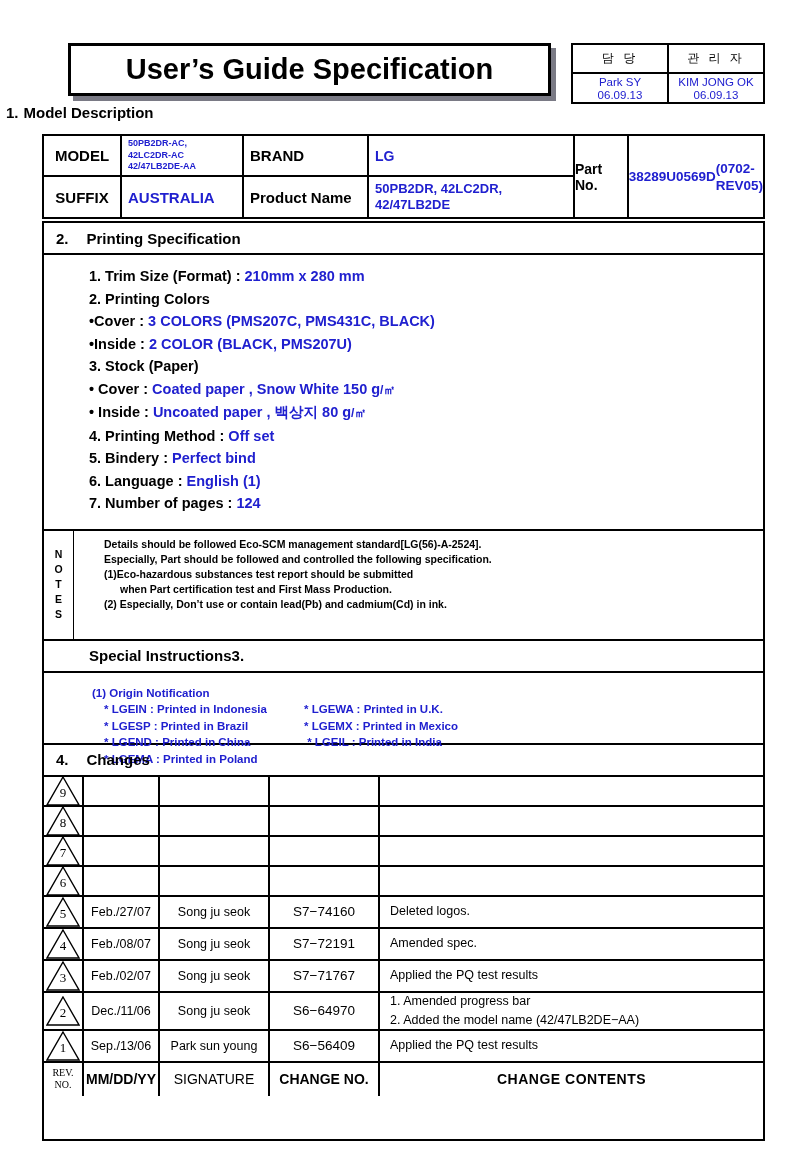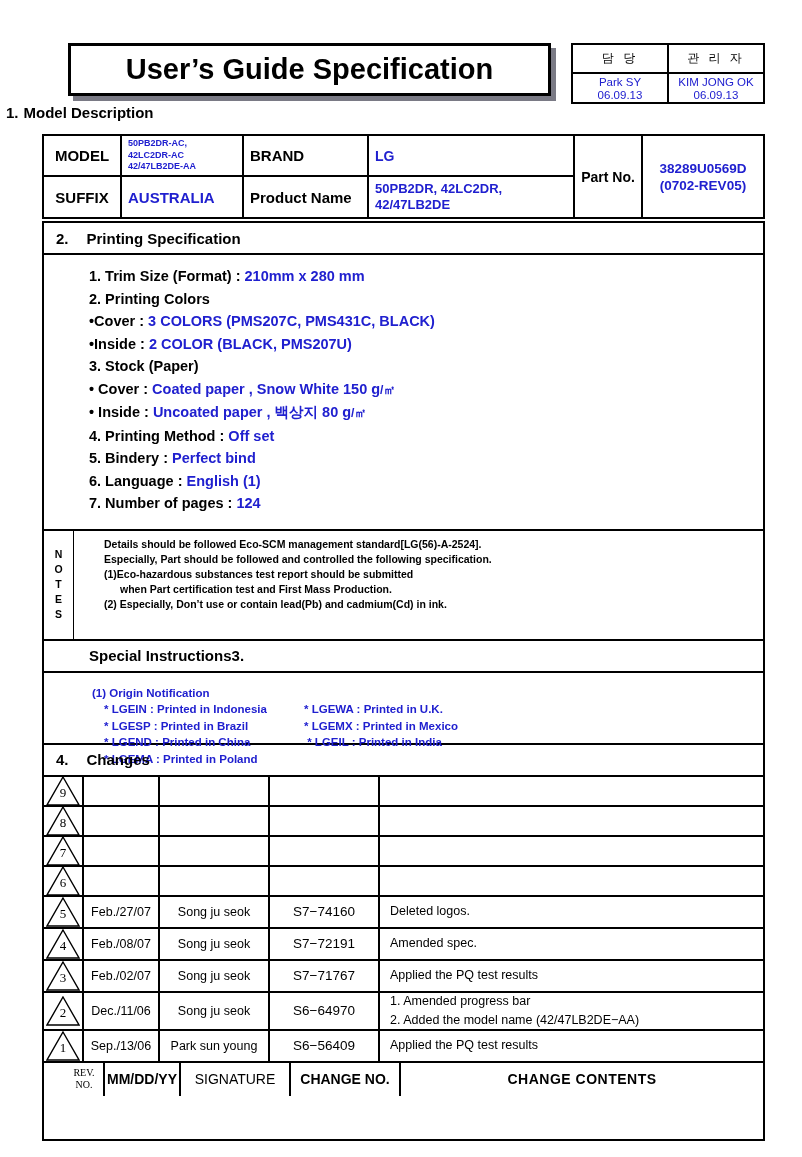--- a/index.html
+++ b/index.html
@@ -91,21 +91,21 @@
 
   .mt-right {
     position: absolute; left: 531px; top: 0; width: 188px; height: 81px; display: flex;
   }
   .mt-right .pn-lbl {
     width: 68px; border-right: 2px solid #000;
     display: flex; align-items: center; justify-content: center;
     font-weight: bold; font-size: 14px;
   }
   .mt-right .pn-val {
-    flex: 1; display: flex; flex-direction: column; align-items: center; justify-content: center;
+    flex: 1; display: flex; flex-direction: row; align-items: center; justify-content: center;
     color: #2020cf; font-weight: bold; font-size: 13.5px; line-height: 17px;
   }
 
   
   .main-frame {
     position: absolute; left: 42px; top: 205px; width: 723px; height: 920px;
     border: 2px solid #000;
   }
   .sec-hdr {
     height: 32px; border-bottom: 2px solid #000;
@@ -161,21 +161,21 @@
 
   .tri { position: relative; width: 34px; height: 30px; }
   .tri svg { display: block; }
   .tri .tnum {
     position: absolute; left: 0; top: 9px; width: 34px; text-align: center;
     font-size: 13px; font-family: "Liberation Serif", serif;
   }
 
   .chg-row.hdr-row .chg-c.rev {
     flex-direction: column; justify-content: center;
-    font-family: "Liberation Serif", serif; font-size: 10px; line-height: 12px; margin-left: 21px;
+    font-family: "Liberation Serif", serif; font-size: 10px; line-height: 12px;
   }
   .chg-row.hdr-row .chg-c.date { font-weight: bold; font-size: 14px; }
   .chg-row.hdr-row .chg-c.sig { font-size: 14px; }
   .chg-row.hdr-row .chg-c.no { font-weight: bold; font-size: 14px; }
   .chg-row.hdr-row .chg-c.cont {
     justify-content: center; font-weight: bold; font-size: 14px; padding-left: 0;
   }
   .chg-row.hdr-row .chg-c.cont span { letter-spacing: 0.5px; }
 </style>
 </head>

